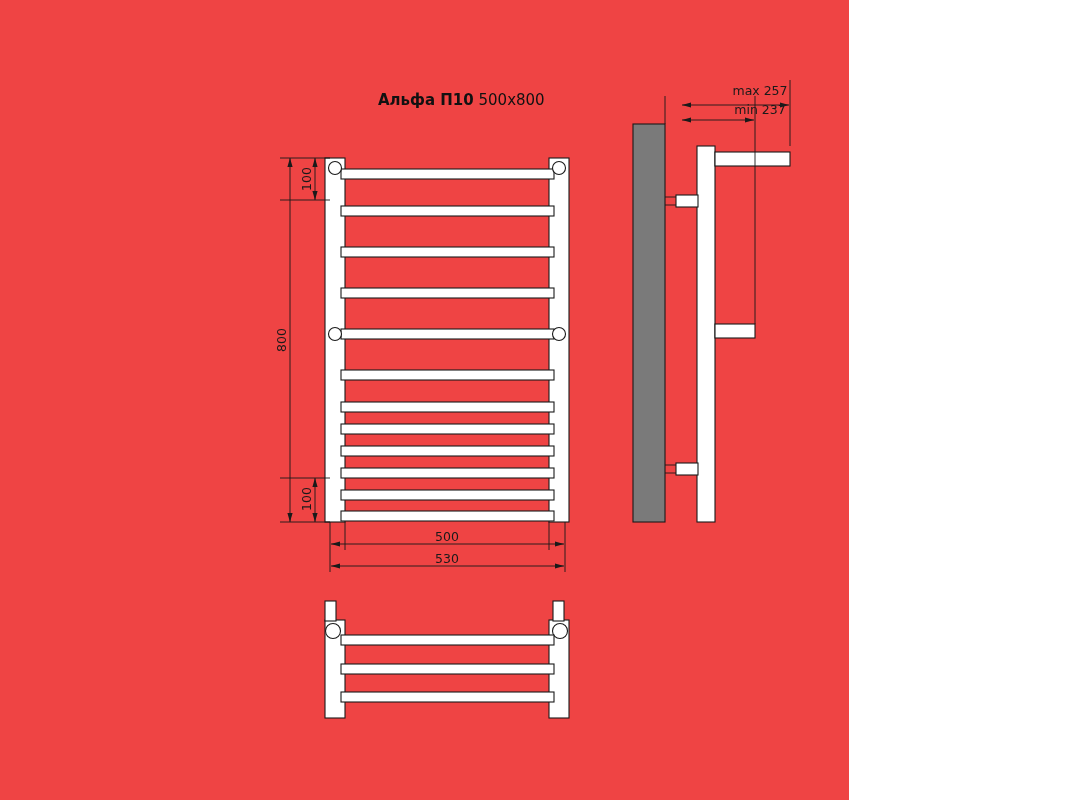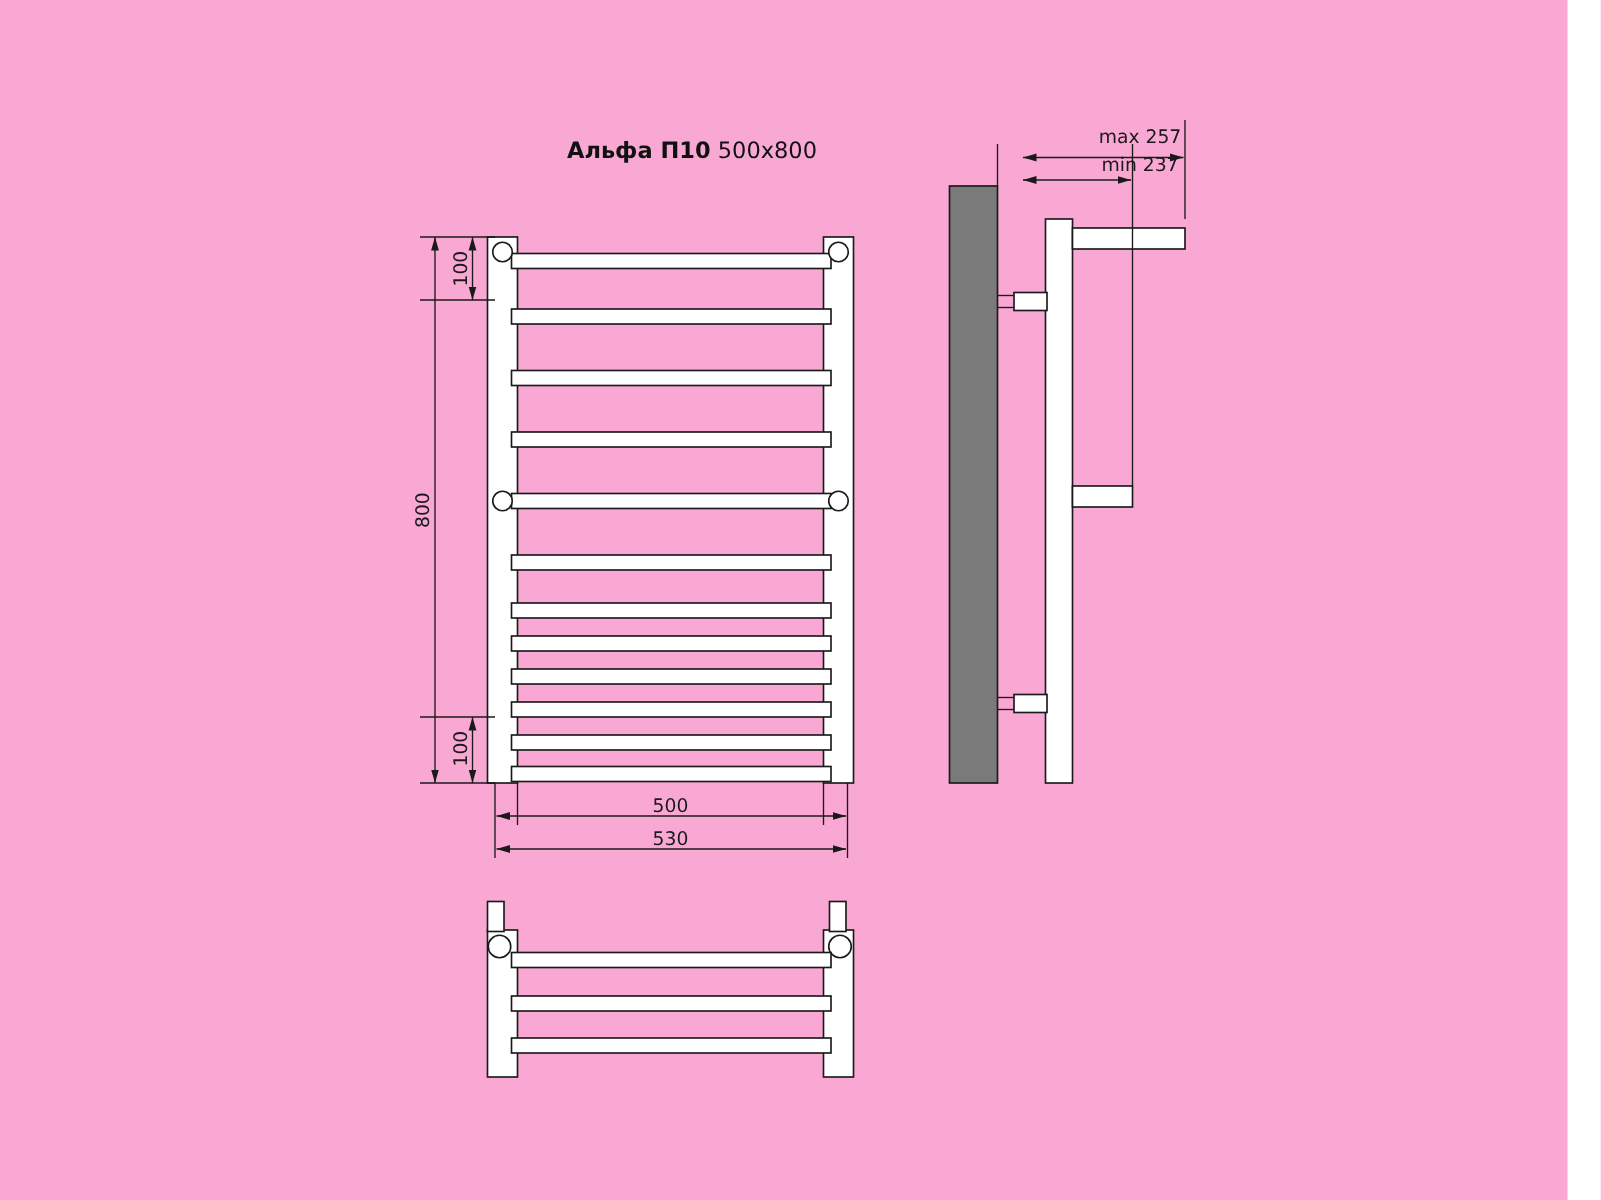--- a/index.html
+++ b/index.html
@@ -5,23 +5,23 @@
   html, body {
     margin: 0;
     padding: 0;
     background: #ffffff;
   }
   body {
     font-family: "DejaVu Sans", "Liberation Sans", sans-serif;
   }
   #stage {
     position: relative;
-    width: 1045px;
+    width: 849px;
     height: 800px;
-    background: #f9a8d4;
+    background: #ef4444;
     overflow: hidden;
   }
   svg.drawing {
     position: absolute;
     left: 0;
     top: 0;
     width: 1067px;
     height: 800px;
   }
   .thin {

